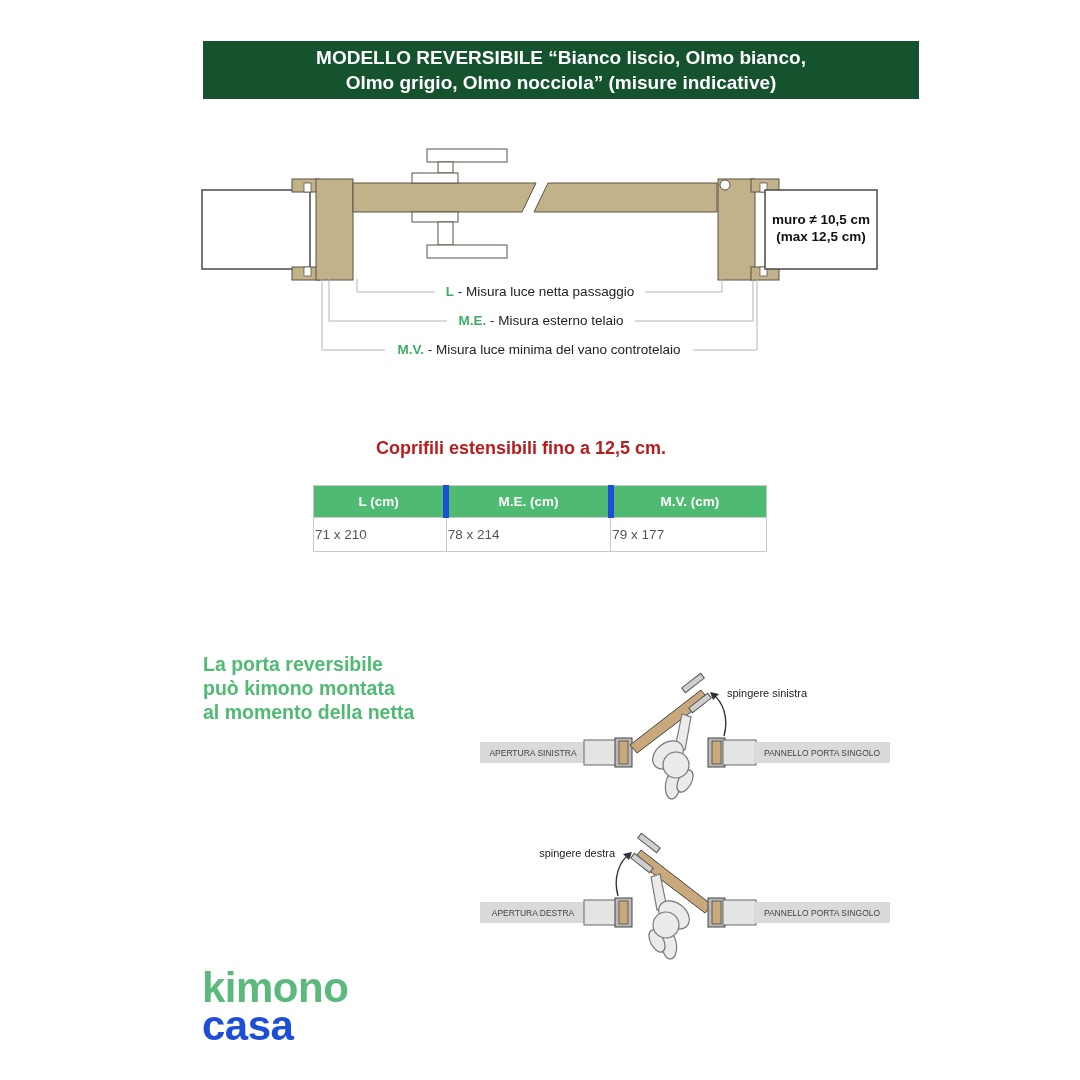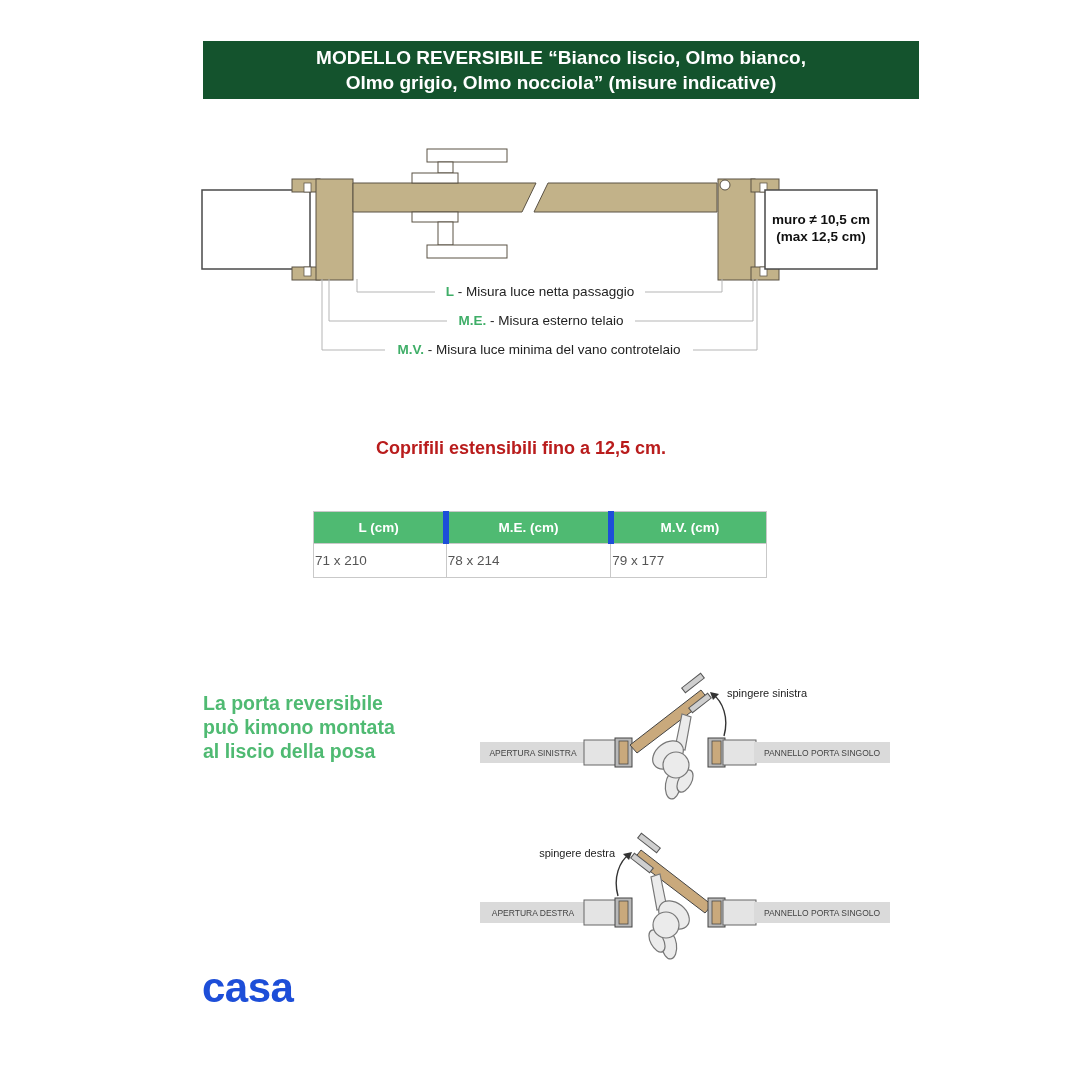--- a/index.html
+++ b/index.html
@@ -4,26 +4,26 @@
 <style>
   html,body{margin:0;padding:0;background:#fff;}
   .page{position:relative;width:1080px;height:1080px;background:#ffffff;overflow:hidden;
         font-family:"Liberation Sans",sans-serif;}
   .banner{position:absolute;left:203px;top:41px;width:716px;height:58px;background:#14532d;
           color:#fff;display:flex;flex-direction:column;align-items:center;justify-content:center;
           font-weight:bold;font-size:19px;line-height:25px;text-align:center;}
   .tech-svg{position:absolute;left:195px;top:133px;}
   .table-title{position:absolute;left:0;top:438px;width:948px;text-align:center;
                color:#b91c1c;font-weight:bold;font-size:18px;margin-left:47px;}
-  .measures{position:absolute;left:313px;top:511px;width:454px;border-collapse:collapse;
+  .measures{position:absolute;left:313px;top:485px;width:454px;border-collapse:collapse;
             font-size:13.5px;color:#555;border:1px solid #c9c9c9;}
   .measures th{background:#4fba72;color:#fff;font-weight:bold;height:29px;font-size:13.5px;}
   .measures th + th{border-left:6px solid #1d4ed8;}
   .measures td{border:1px solid #c9c9c9;height:31px;text-align:left;}
-  .paragraph{position:absolute;left:203px;top:691px;color:#4fba72;font-weight:bold;
+  .paragraph{position:absolute;left:203px;top:652px;color:#4fba72;font-weight:bold;
              font-size:19.5px;line-height:24px;}
   .open-svg-left{position:absolute;left:480px;top:668px;}
   .open-svg-right{position:absolute;left:480px;top:828px;}
   .logo{position:absolute;left:202px;top:969px;font-weight:bold;letter-spacing:-0.5px;}
   .logo .l1{color:#5cb97d;font-size:42px;line-height:38px;}
   .logo .l2{color:#1d4ed8;font-size:42px;line-height:38px;}
   svg text{font-family:"Liberation Sans",sans-serif;}
 </style>
 </head>
 <body>
@@ -114,21 +114,21 @@
         <td>71 x 210</td>
         <td>78 x 214</td>
         <td>79 x 177</td>
       </tr>
     </tbody>
   </table>
 
   <div class="paragraph">
     <div>La porta reversibile</div>
     <div>può kimono montata</div>
-    <div>al liscio della posa</div>
+    <div>al momento della netta</div>
   </div>
 
   <svg class="open-svg-left" width="410" height="145" viewBox="0 0 410 145">
     <rect x="0" y="74" width="106" height="21" fill="#dadada"></rect>
     <text x="53" y="88" text-anchor="middle" font-size="8.5" fill="#444">APERTURA SINISTRA</text>
     <rect x="104" y="72" width="33" height="25" fill="#e4e4e4" stroke="#666" stroke-width="1"></rect>
     <g>
       <rect x="135" y="70" width="17" height="29" fill="#b9b9b9" stroke="#444" stroke-width="1"></rect>
       <rect x="139" y="73" width="9" height="23" fill="#c9a97c" stroke="#444" stroke-width="0.75"></rect>
     </g>
@@ -186,16 +186,17 @@
     <rect x="274" y="74" width="136" height="21" fill="#dadada"></rect>
     <text x="342" y="88" text-anchor="middle" font-size="8.5" fill="#444">PANNELLO PORTA SINGOLO</text>
     <g>
       <path d="M138,68 C133,50 139,33 150,26" fill="none" stroke="#333" stroke-width="1.4"></path>
       <polygon points="152,24 143,26 149,32" fill="#333"></polygon>
     </g>
     <text x="135" y="29" text-anchor="end" font-size="11" fill="#222">spingere destra</text>
   </svg>
 
   <div class="logo">
+    <div class="l1">kimono</div>
     <div class="l2">casa</div>
   </div>
 
 </div>
 
 </body></html>

